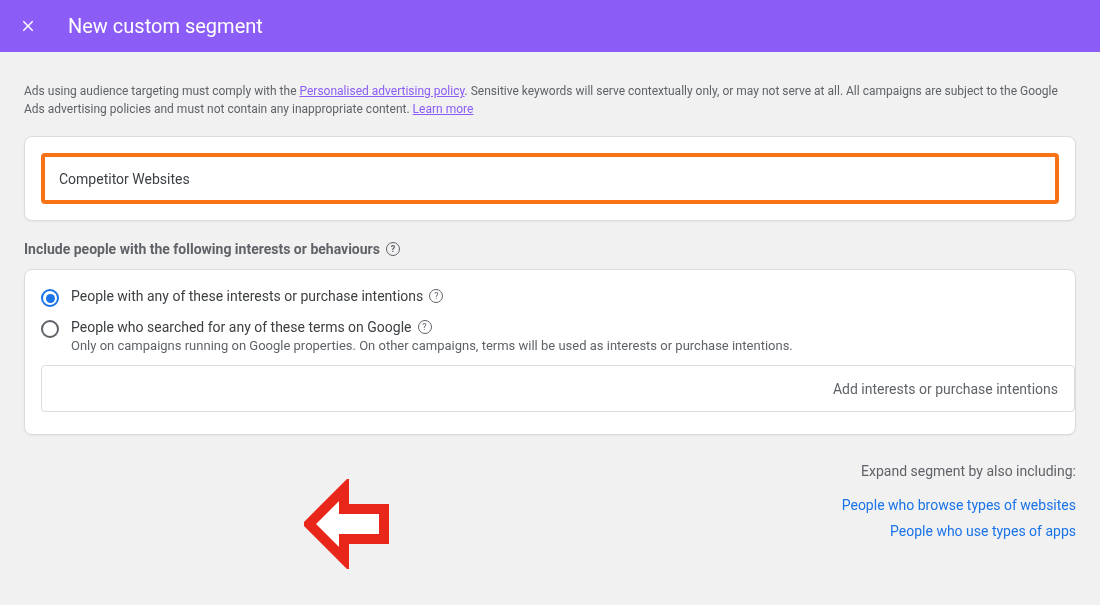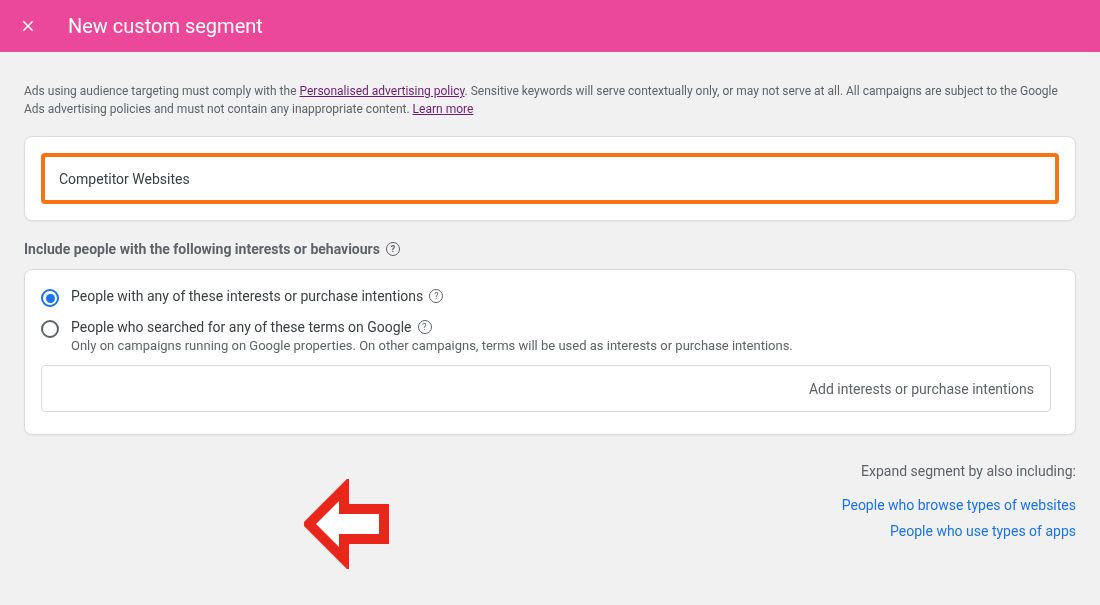--- a/index.html
+++ b/index.html
@@ -5,21 +5,21 @@
   * { box-sizing: border-box; margin: 0; padding: 0; }
   body {
     font-family: Roboto, Arial, sans-serif;
     background: #f1f1f1;
     width: 1100px;
     height: 605px;
     overflow: hidden;
     color: #3c4043;
   }
   .header {
-    background: #ec4899;
+    background: #8b5cf6;
     height: 52px;
     display: flex;
     align-items: center;
     padding: 0 16px;
   }
   .close-icon {
     width: 24px;
     height: 24px;
     display: flex;
     align-items: center;
@@ -36,21 +36,21 @@
   .content {
     padding: 30px 24px 24px 24px;
   }
   .policy-text {
     font-size: 12px;
     color: #5f6368;
     line-height: 1.5;
     margin-bottom: 18px;
   }
   .policy-text a {
-    color: #701a75;
+    color: #8b5cf6;
     text-decoration: underline;
   }
   .card {
     background: #fff;
     border: 1px solid #dadce0;
     border-radius: 8px;
     box-shadow: 0 1px 2px rgba(0,0,0,0.05);
   }
   .name-card {
     display: flex;
@@ -91,21 +91,21 @@
     height: 14px;
     border: 1.3px solid #5f6368;
     border-radius: 50%;
     display: inline-flex;
     align-items: center;
     justify-content: center;
     font-size: 9px;
     color: #5f6368;
   }
   .radio-card {
-    padding: 18px 24px 22px 16px;
+    padding: 18px 0 22px 16px;
     margin-bottom: 28px;
   }
   .radio-row {
     display: flex;
     align-items: flex-start;
     gap: 12px;
     margin-bottom: 12px;
   }
   .radio-row:last-of-type { margin-bottom: 24px; }
   .radio {

